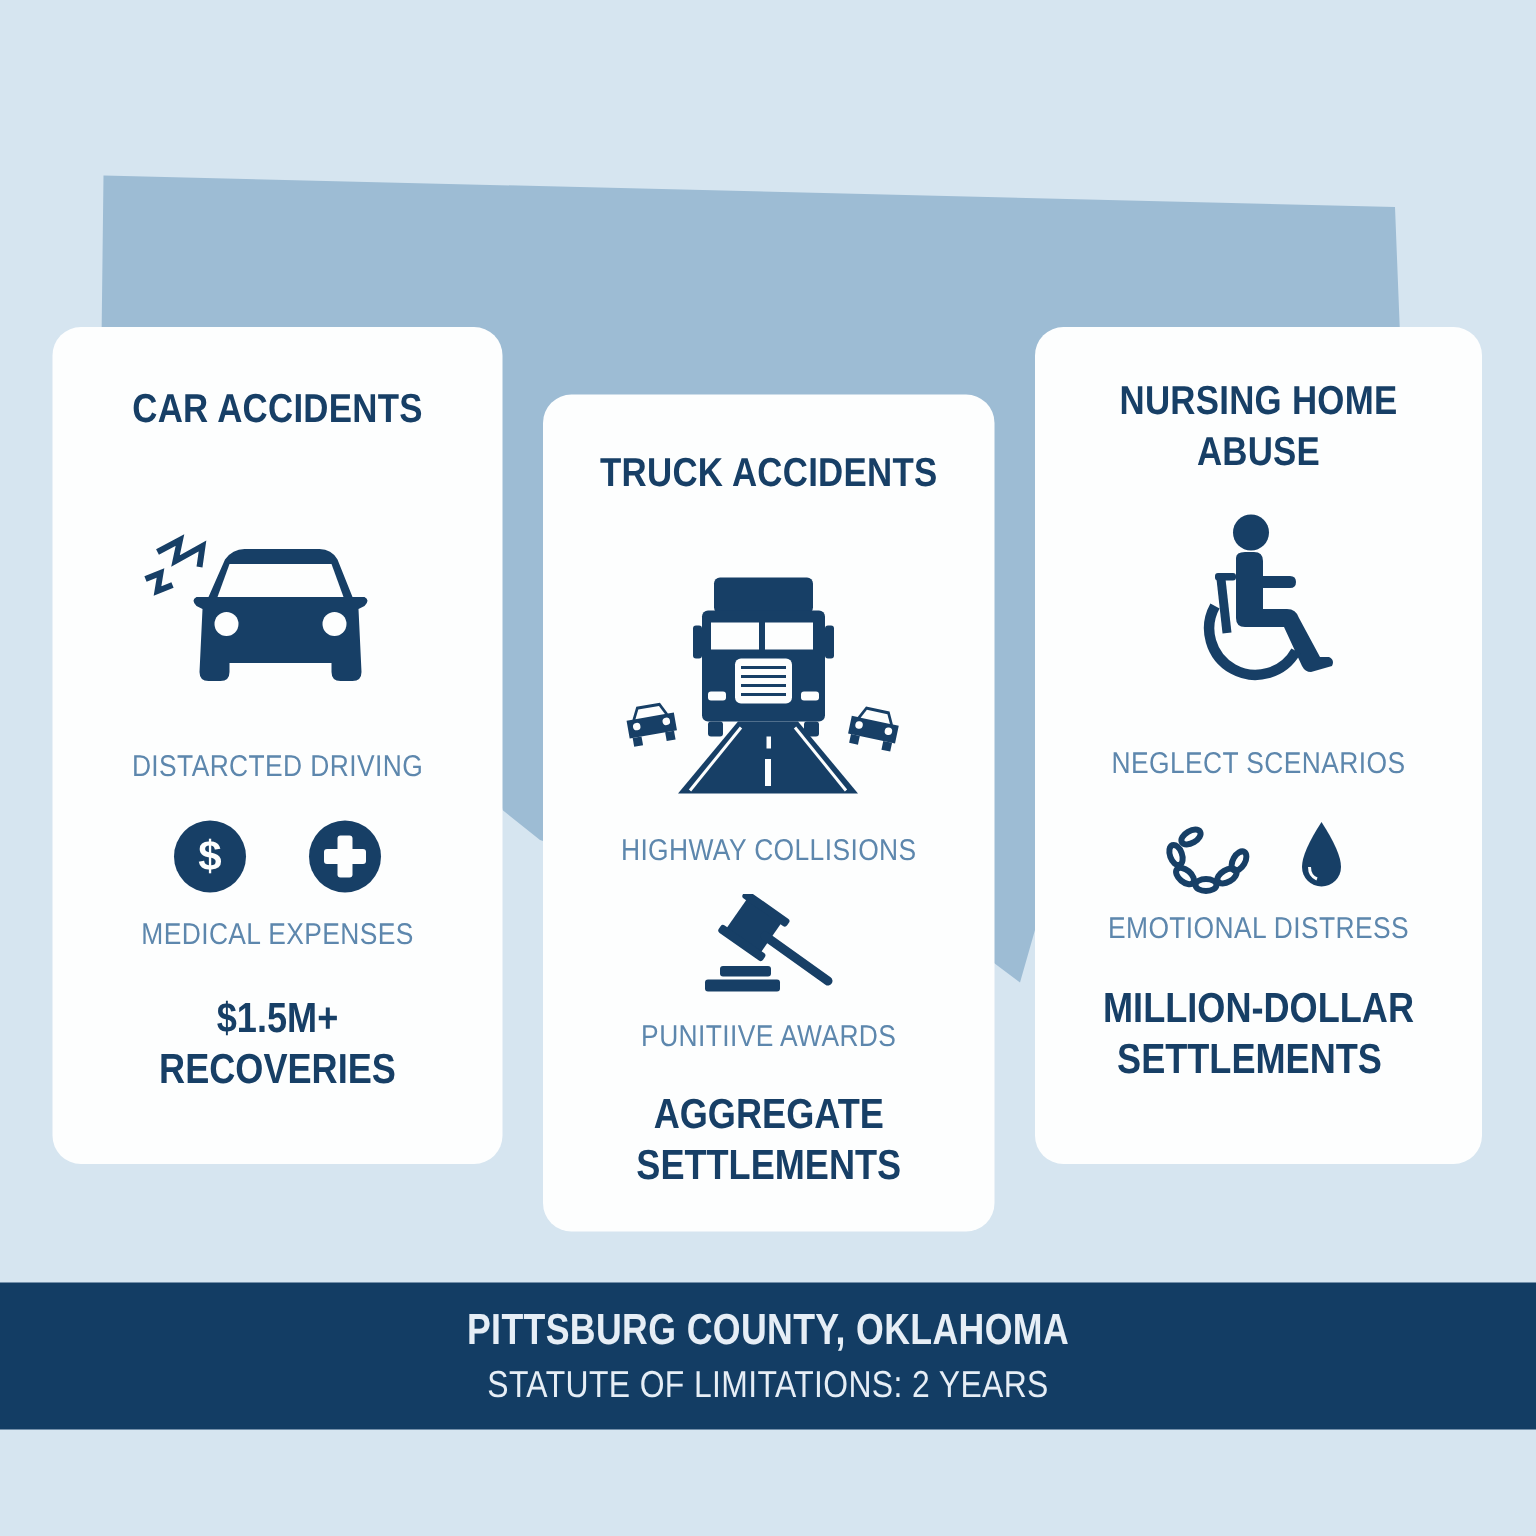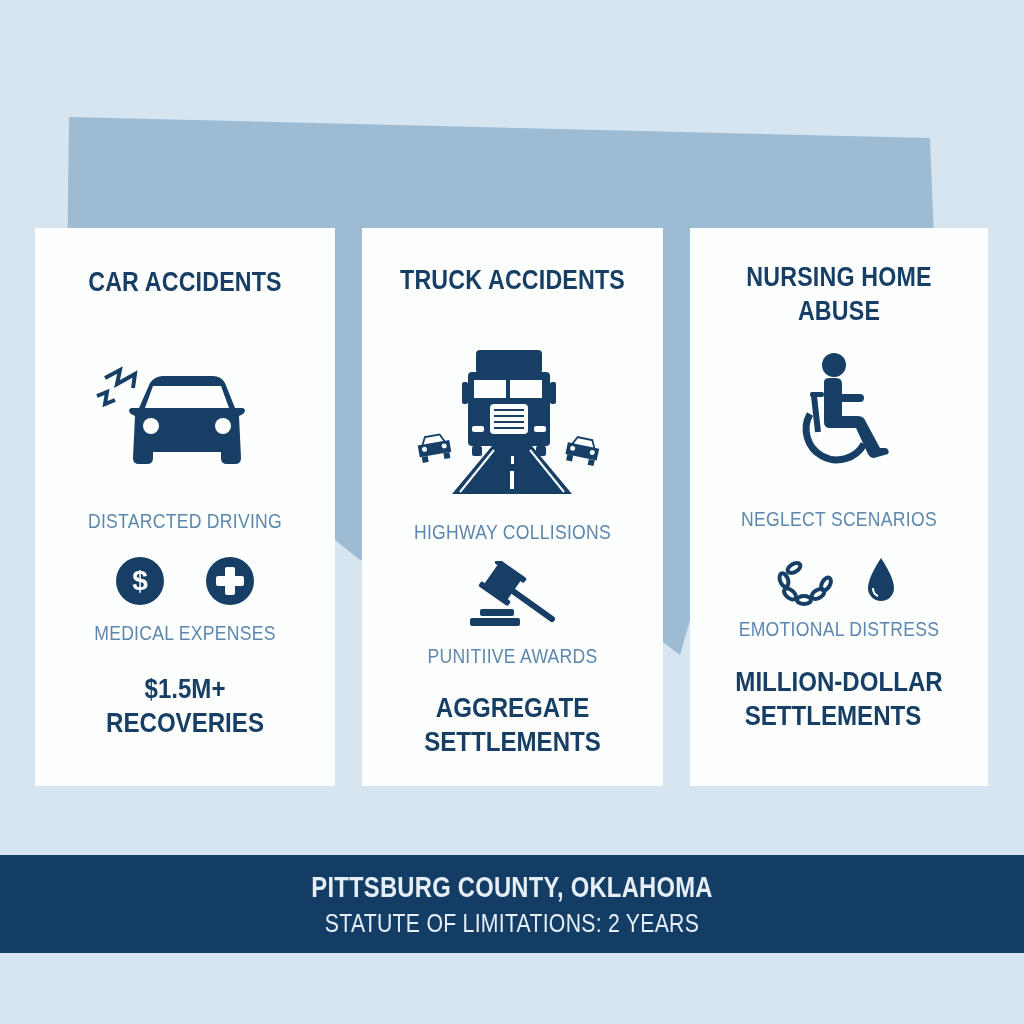--- a/index.html
+++ b/index.html
@@ -3,22 +3,22 @@
 <meta charset="utf-8">
 <style>
   html, body { margin:0; padding:0; }
   body {
     width:1024px; height:1024px; position:relative; overflow:hidden;
     background:#d6e5f0;
     font-family:"Liberation Sans", "DejaVu Sans", sans-serif;
   }
   .map { position:absolute; left:0; top:0; width:1024px; height:1024px; }
   .card {
-    position:absolute; top:228px; height:558px; background:#fdfefe;
-    box-sizing:border-box; text-align:center; color:#173f66;
+    position:absolute; top:218px; height:558px; background:#fdfefe;
+    box-sizing:border-box; text-align:center; color:#173f66;border-radius:19px;
   }
   .card .title {
     position:absolute; left:0; right:0; font-weight:bold; font-size:27px;
     line-height:34px; letter-spacing:0.2px; color:#173f66; transform:scaleX(0.86);
   }
   .card .sub {
     position:absolute; left:0; right:0; font-size:20px; color:#5d87ad;
     letter-spacing:0.3px; transform:scaleX(0.88);
   }
   .card .result {
@@ -58,21 +58,21 @@
   <svg class="icon" style="left:170px; top:328px;" width="50" height="50" viewBox="0 0 50 50">
     <circle cx="25" cy="25" r="24" fill="#173f66"></circle>
     <rect x="20" y="11" width="10" height="28" rx="2" fill="#fdfefe"></rect>
     <rect x="11" y="20" width="28" height="10" rx="2" fill="#fdfefe"></rect>
   </svg>
   <div class="sub" style="top:394px;">MEDICAL EXPENSES</div>
   <div class="result" style="top:444px;">$1.5M+</div>
   <div class="result" style="top:478px;">RECOVERIES</div>
 </div>
 
-<div class="card" style="left:362px; width:301px;">
+<div class="card" style="left:362px; width:301px;margin-top:45px;">
   <div class="title" style="top:35px;">TRUCK ACCIDENTS</div>
   <svg class="icon" style="left:50px; top:118px;" width="200" height="150" viewBox="0 0 200 150">
 
     <polygon points="40,148 160,148 120,100 80,100" fill="#173f66"></polygon>
     <line x1="48" y1="146" x2="82" y2="104" stroke="#fdfefe" stroke-width="2"></line>
     <line x1="152" y1="146" x2="118" y2="104" stroke="#fdfefe" stroke-width="2"></line>
     <rect x="98" y="125" width="4" height="18" fill="#fdfefe"></rect>
     <rect x="99" y="110" width="3" height="8" fill="#fdfefe"></rect>
 
     <rect x="64" y="4" width="66" height="24" rx="4" fill="#173f66"></rect>

